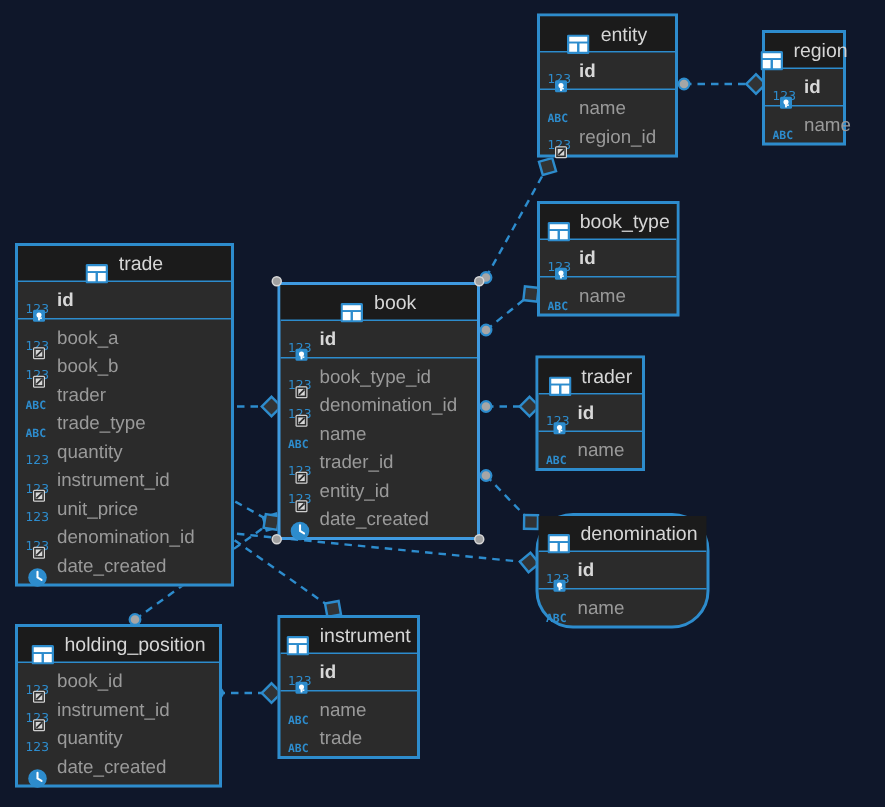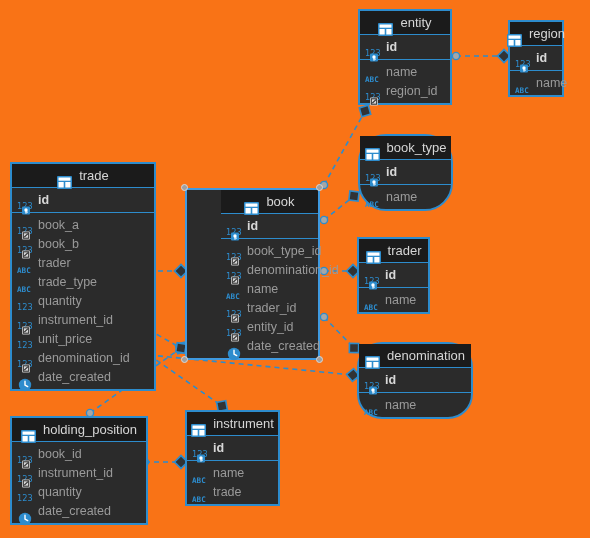--- a/index.html
+++ b/index.html
@@ -4,41 +4,40 @@
 <style>
   html, body {
     margin: 0;
     padding: 0;
     background: #3c3f41;
   }
   #canvas {
     position: relative;
     width: 590px;
     height: 538px;
-    background: #f97316;
+    background: #0f172a;
     overflow: hidden;
     font-family: "Liberation Sans", sans-serif;
   }
   #edges {
     position: absolute;
     left: 0; top: 0;
     width: 590px;
     height: 538px;
     pointer-events: none;
   }
   .table-node {
     position: absolute;
     box-sizing: border-box;
     border: 2px solid #2d8ccd;
     background: #2b2b2b;
     z-index: 5;
   }
   .table-node.selected {
     border-color: #3f9ae0;
-    padding-left: 34px;
   }
   .tbl-header {
     background: #1b1b1b;
     height: 24px;
     display: flex;
     align-items: center;
     justify-content: center;
     border-bottom: 1px solid #2d8ccd;
     box-sizing: border-box;
   }
@@ -216,21 +215,21 @@
           <div class="field-row">
             <span class="icon">
               <svg width="16" height="15" viewBox="0 0 16 15">
                 <text x="0" y="9.5" font-family="DejaVu Sans Mono, monospace" font-size="7.6" font-weight="bold" fill="#2d8ccd">ABC</text>
               </svg>
             </span>
             <span class="field-name">name</span>
           </div>
         </div>
       </div>
-      <div class="table-node" style="left:358px;top:134px;width:95px;border-radius:28px;">
+      <div class="table-node" style="left:358px;top:134px;width:95px;">
         <div class="tbl-header">
           <span class="icon">
             <svg width="15" height="13" viewBox="0 0 15 13">
               <rect x="0" y="0" width="15" height="13" rx="1" fill="#2d8ccd"></rect>
               <rect x="1.5" y="1.5" width="12" height="3.2" fill="#ffffff"></rect>
               <rect x="1.5" y="6" width="5.2" height="5.5" fill="#ffffff"></rect>
               <rect x="8.3" y="6" width="5.2" height="5.5" fill="#ffffff"></rect>
             </svg>
           </span>
           <span class="tbl-title">book_type</span>

